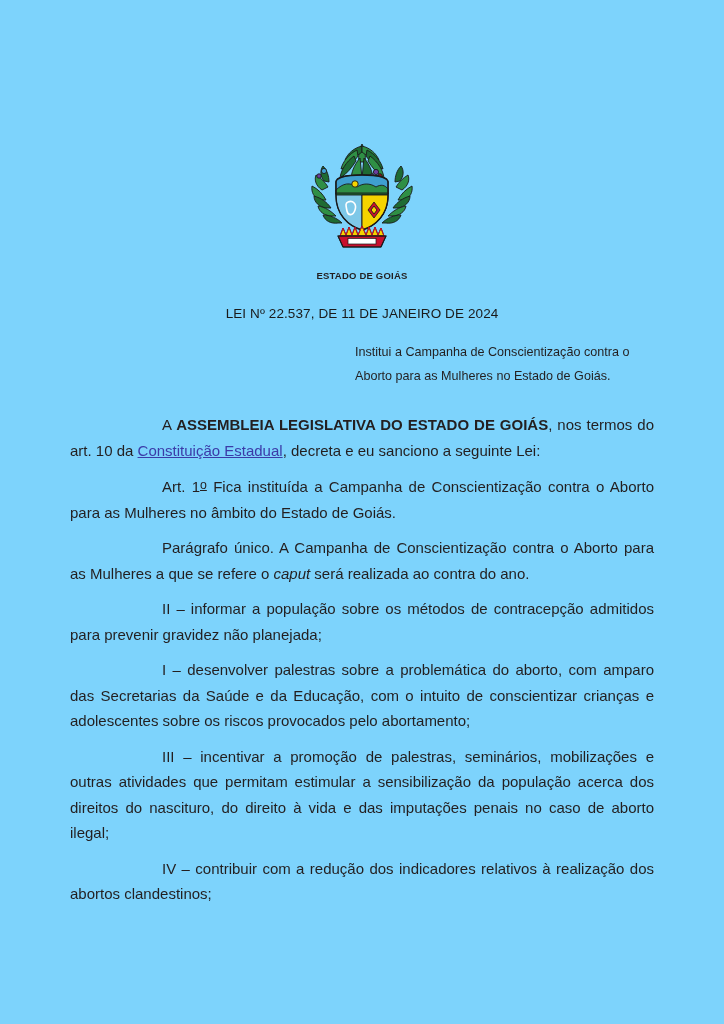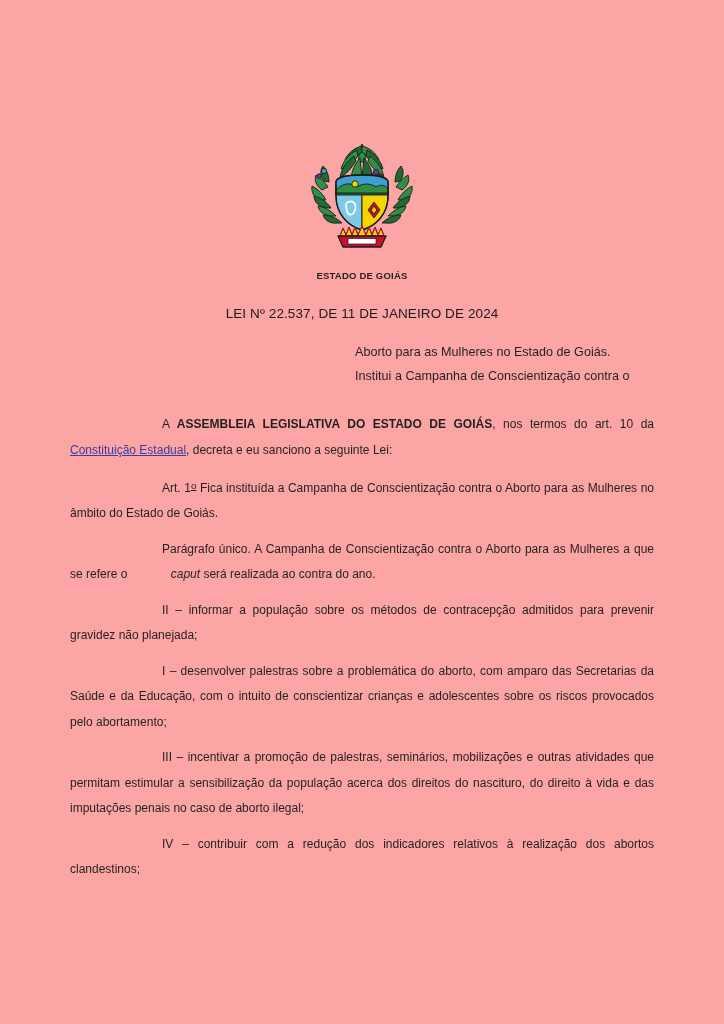--- a/index.html
+++ b/index.html
@@ -5,21 +5,21 @@
 <style>
   html, body {
     margin: 0;
     padding: 0;
     background: #ffffff;
   }
   .page {
     position: relative;
     width: 724px;
     height: 1024px;
-    background: #fca5a5;
+    background: #7dd3fc;
     overflow: hidden;
     font-family: "Liberation Sans", sans-serif;
     color: #231f20;
     box-sizing: border-box;
   }
 
   
   .coat-wrap {
     position: absolute;
     top: 138px;
@@ -64,35 +64,35 @@
     line-height: 24px;
     text-align: left;
     color: #231f20;
   }
 
   
   .body-block {
     position: absolute;
     left: 70px;
     width: 584px;
-    font-size: 12px;
+    font-size: 15px;
     line-height: 25.5px;
     text-align: justify;
     text-justify: inter-word;
     color: #231f20;
   }
   .body-block p {
     margin: 0 0 10px 0;
     text-indent: 92px;
     text-align: justify;
   }
   .body-block p:last-child { margin-bottom: 0; }
 
   .bold { font-weight: bold; }
-  .ital { font-style: italic; margin-left: 40px; }
+  .ital { font-style: italic; }
   .ord  { font-size: 0.82em; vertical-align: 0.28em; text-decoration: underline; }
   .link {
     color: #3b3ba8;
     text-decoration: underline;
   }
 </style>
 </head>
 <body>
 
 <div class="page">
@@ -162,22 +162,22 @@
         <rect x="38" y="100.5" width="28" height="5.5" fill="#ffffff" stroke="#1a1a1a" stroke-width="0.7"></rect>
         <path d="M28 98 L76 98 L71 109 L33 109 Z" fill="none" stroke="#1a1a1a" stroke-width="1.1"></path>
       </g>
     </svg>
   </div>
 
   <div class="state-line">ESTADO DE GOIÁS</div>
   <div class="law-title">LEI Nº 22.537, DE 11 DE JANEIRO DE 2024</div>
 
   <div class="ementa">
+    <div>Institui a Campanha de Conscientização contra o</div>
     <div>Aborto para as Mulheres no Estado de Goiás.</div>
-    <div>Institui a Campanha de Conscientização contra o</div>
   </div>
 
   <div class="body-block" style="top:412px;">
 
     <p><span>A </span><span class="bold">ASSEMBLEIA LEGISLATIVA DO ESTADO DE GOIÁS</span><span>, nos termos do art. 10 da </span><a href="#" class="link">Constituição Estadual</a><span>, decreta e eu sanciono a seguinte Lei:</span></p>
 
     <p><span>Art. 1</span><span class="ord">o</span><span> Fica instituída a Campanha de Conscientização contra o Aborto para as Mulheres no âmbito do Estado de Goiás.</span></p>
 
     <p><span>Parágrafo único. A Campanha de Conscientização contra o Aborto para as Mulheres a que se refere o </span><span class="ital">caput</span><span> será realizada ao contra do ano.</span></p>
 

